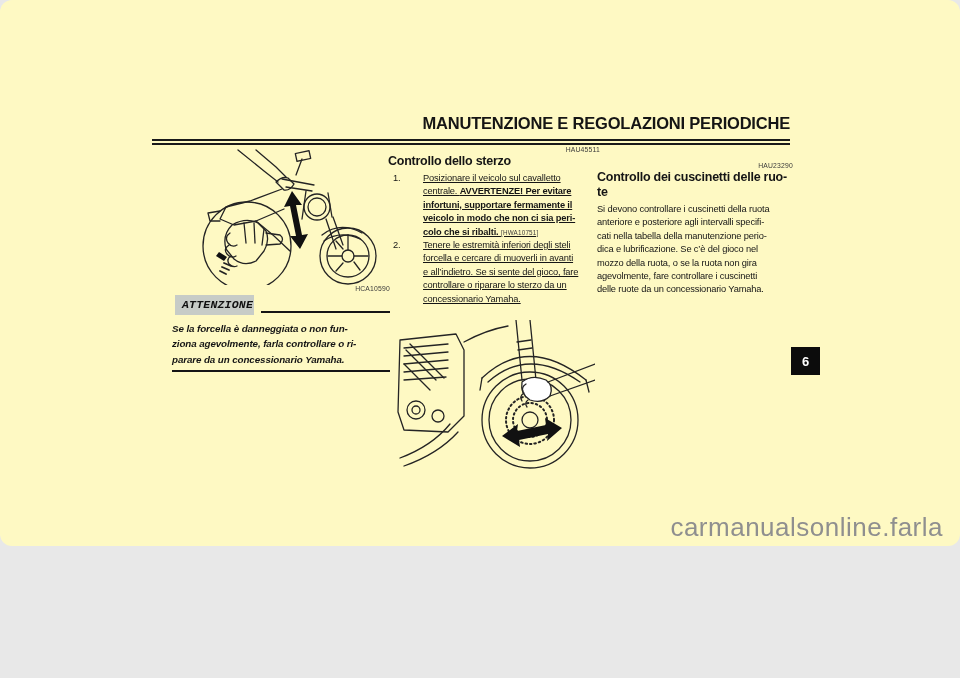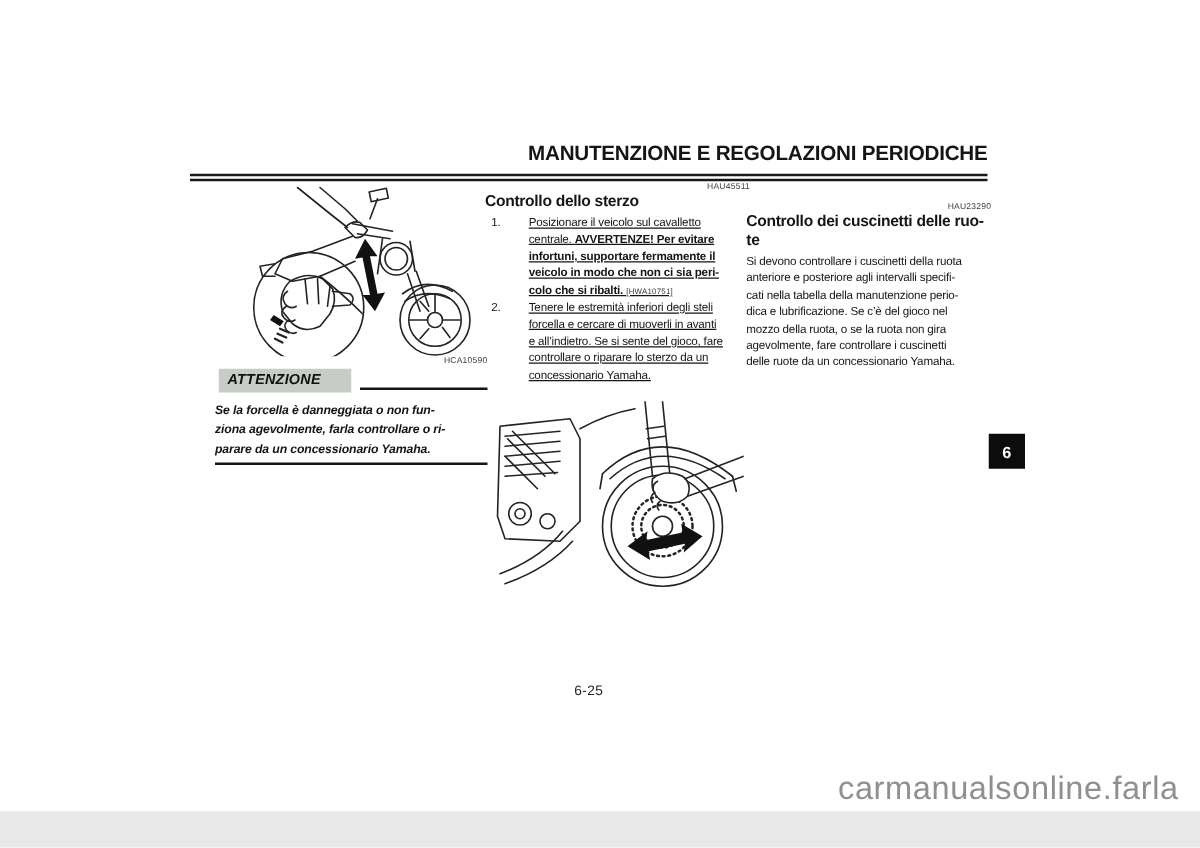--- a/index.html
+++ b/index.html
@@ -1,19 +1,19 @@
 <!DOCTYPE html>
 <html><head>
 <meta charset="utf-8">
 <style>
   html,body{margin:0;padding:0;background:#e8e8e8;}
   .page{
-    position:relative;width:960px;height:649px;background:#ffffff;
+    position:relative;width:960px;height:546px;background:#fef9c3;
     font-family:"Liberation Sans","DejaVu Sans",sans-serif;color:#151515;
-    overflow:hidden;margin:0 auto;
+    overflow:hidden;margin:0 auto;border-radius:12px;
   }
   .header-title{
     position:absolute;left:170px;top:114px;width:620px;
     text-align:right;font-weight:bold;font-size:16.5px;letter-spacing:-0.2px;
     white-space:nowrap;
   }
   .header-rule{
     position:absolute;left:152px;top:139px;width:638px;height:2px;
     border-top:2px solid #1a1a1a;border-bottom:2px solid #1a1a1a;
   }
@@ -23,21 +23,21 @@
   .code{
     font-size:6.8px;color:#3a3a3a;text-align:right;letter-spacing:0.2px;
   }
   .left-code{position:absolute;left:172px;top:285px;width:218px;}
   .attention-row{
     position:absolute;left:175px;top:295px;width:215px;
     display:flex;align-items:flex-end;
   }
   .attention-box{
     background:#c7ccc7;color:#101010;font-weight:bold;font-style:italic;
-    font-size:11.5px;padding:3px 24px 4px 7px;letter-spacing:0.2px;white-space:nowrap;
+    font-size:11.5px;padding:3px 1px 4px 7px;letter-spacing:0.2px;white-space:nowrap;font-family:Liberation Mono, monospace;
   }
   .attention-line{flex:1;border-bottom:2px solid #151515;margin-left:7px;margin-bottom:2px;}
   .caution-text{
     position:absolute;left:172px;top:321px;width:222px;
     font-weight:bold;font-size:9.8px;line-height:15.3px;letter-spacing:-0.1px;
     white-space:pre;
     font-style:italic;
   }
   .caution-end-rule{
     position:absolute;left:172px;top:370px;width:218px;border-top:2.4px solid #151515;

